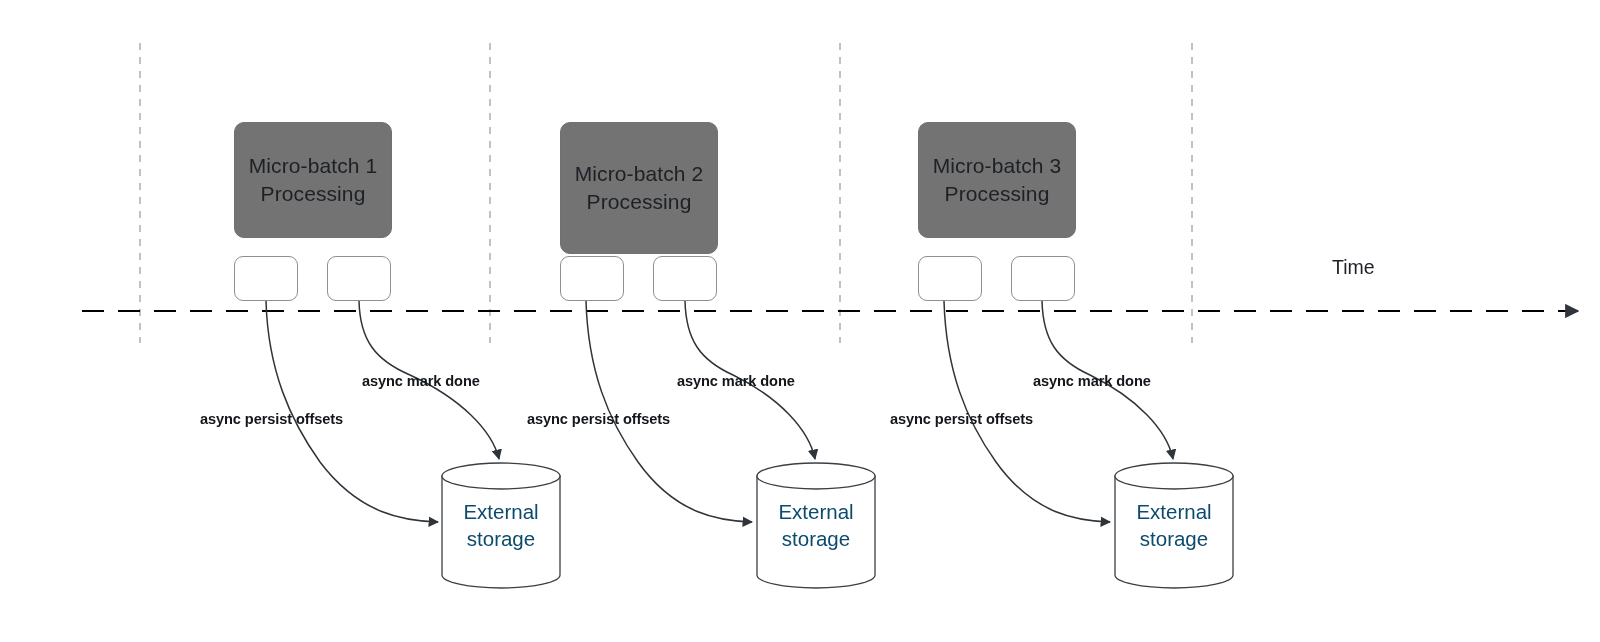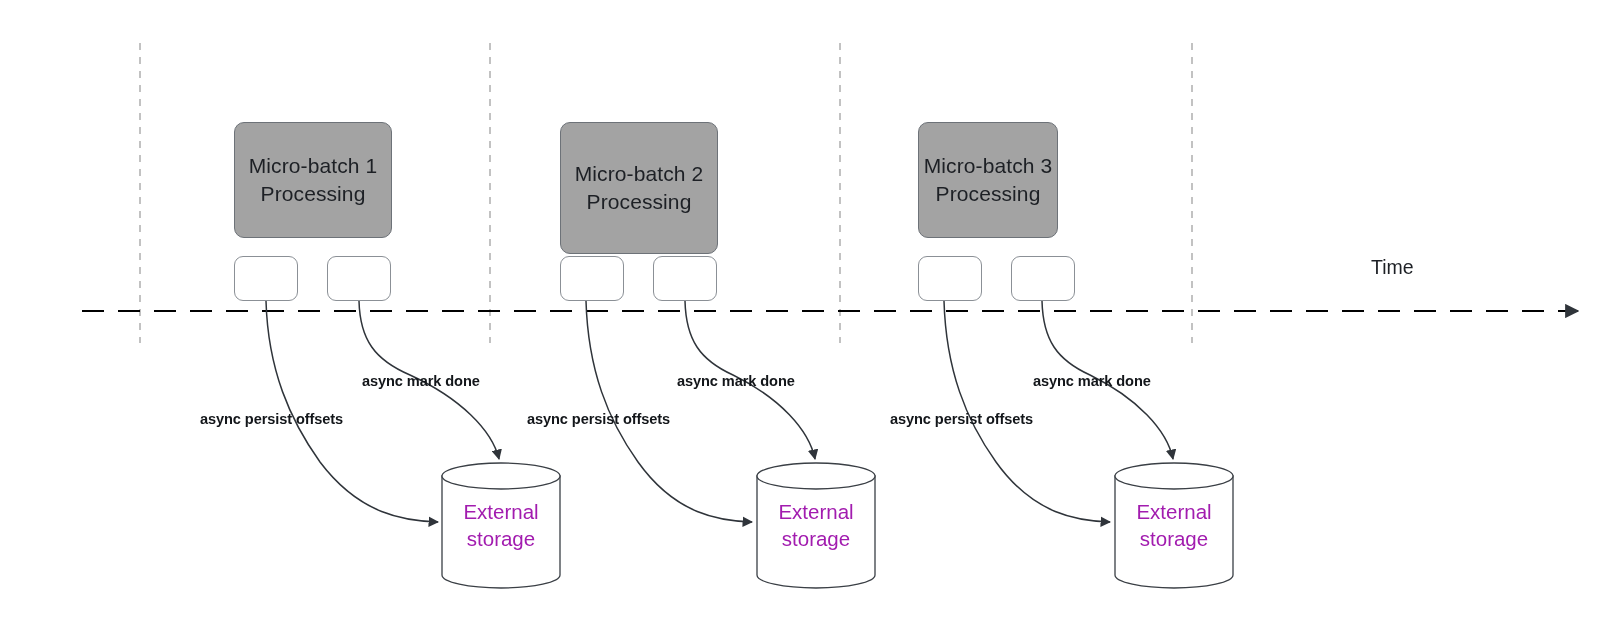--- a/index.html
+++ b/index.html
@@ -22,21 +22,21 @@
     top: 0;
     left: 0;
     width: 1600px;
     height: 642px;
   }
   .proc-box {
     position: absolute;
     box-sizing: border-box;
     border: 1.3px solid #6d7278;
     border-radius: 10px;
-    background: #a3a3a3;
+    background: #737373;
     display: flex;
     align-items: center;
     justify-content: center;
     text-align: center;
     color: #1d2025;
     font-size: 21px;
     line-height: 1.35;
     letter-spacing: 0.1px;
   }
   .proc-box .proc-label {
@@ -51,41 +51,40 @@
     background: #ffffff;
   }
   .cyl {
     position: absolute;
   }
   .cyl-label {
     position: absolute;
     left: 0;
     width: 100%;
     text-align: center;
-    color: #a21caf;
+    color: #0c4a6e;
     font-size: 20.5px;
     line-height: 1.33;
     white-space: pre-line;
     pointer-events: none;
   }
   .edge-label {
     position: absolute;
     font-size: 14.6px;
     font-weight: bold;
     color: #13161a;
     white-space: nowrap;
     letter-spacing: -0.1px;
     text-align: center;
   }
   .time-label {
     position: absolute;
     font-size: 19.5px;
     color: #1d2025;
     white-space: nowrap;
-    margin-left: 39px;
   }
 </style>
 </head>
 <body>
 
 <div id="canvas">
 
   <svg id="layer-svg" viewBox="0 0 1600 642" xmlns="http://www.w3.org/2000/svg">
     <defs>
       <marker id="arrowhead" viewBox="0 0 10 10" refX="9" refY="5" markerWidth="7" markerHeight="7" orient="auto-start-reverse">
@@ -146,21 +145,21 @@
 Processing</span>
       </div>
       <div class="tick-box" style="left: 560px; top: 256px; width: 64px; height: 45px;"></div>
       <div class="tick-box" style="left: 653px; top: 256px; width: 64px; height: 45px;"></div>
       <div class="edge-label" style="left: 890px; top: 411px;">async persist offsets</div>
       <div class="edge-label" style="left: 1033px; top: 373px;">async mark done</div>
       <div class="cyl" style="left: 1115px; top: 463px; width: 118px; height: 125px;">
         <div class="cyl-label" style="top: 34.5px;">External
 storage</div>
       </div>
-      <div class="proc-box" style="left: 918px; top: 122px; width: 140px; height: 116px;">
+      <div class="proc-box" style="left: 918px; top: 122px; width: 158px; height: 116px;">
         <span class="proc-label">Micro-batch 3
 Processing</span>
       </div>
       <div class="tick-box" style="left: 918px; top: 256px; width: 64px; height: 45px;"></div>
       <div class="tick-box" style="left: 1011px; top: 256px; width: 64px; height: 45px;"></div>
     </div>
 
   <div class="time-label" id="time-label" style="left: 1332px; top: 256px;">Time</div>
 
 </div>

